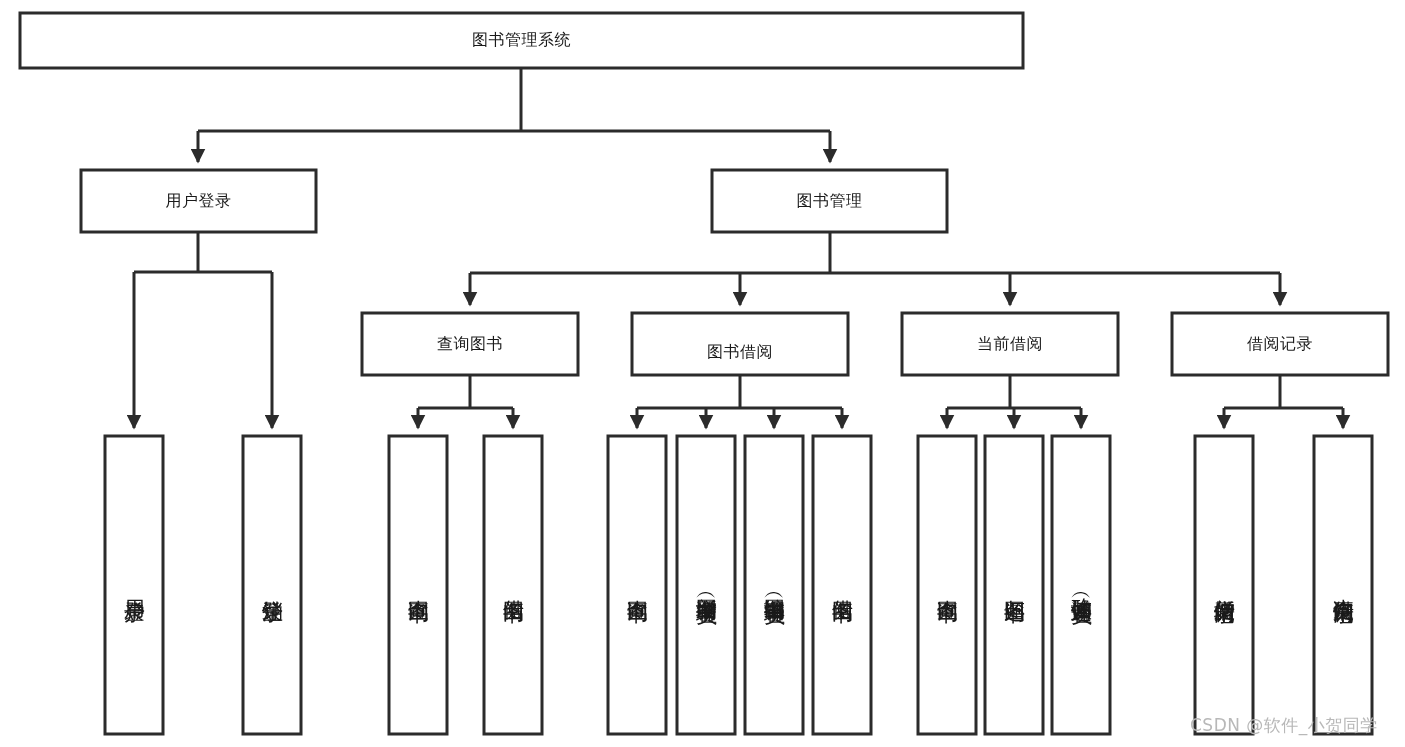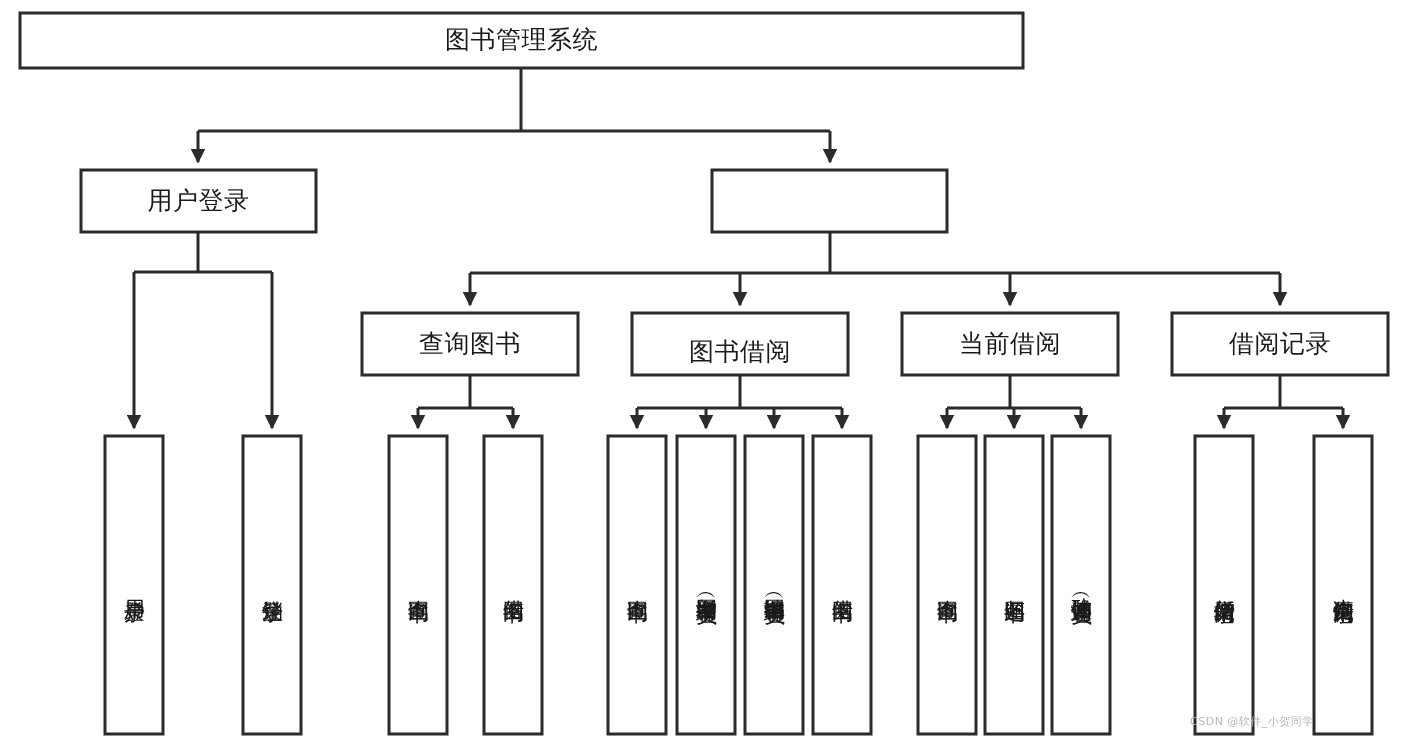--- a/index.html
+++ b/index.html
@@ -45,21 +45,21 @@
   .arrow-head {
     fill: #2b2b2b;
     stroke: none;
   }
   .node-label {
     position: absolute;
     display: flex;
     align-items: center;
     justify-content: center;
     color: #1a1a1a;
-    font-size: 25px;
+    font-size: 16px;
     line-height: 1.15;
     letter-spacing: 0.5px;
     white-space: nowrap;
     pointer-events: none;
   }
   .leaf-label {
     position: absolute;
     display: flex;
     align-items: center;
     justify-content: center;
@@ -69,21 +69,21 @@
     letter-spacing: 1px;
     writing-mode: vertical-rl;
     text-orientation: upright;
     white-space: nowrap;
     pointer-events: none;
   }
   .watermark {
     position: absolute;
     left: 1190px;
     top: 714px;
-    font-size: 11px;
+    font-size: 17px;
     color: #b8b8b8;
     letter-spacing: 0.5px;
     white-space: nowrap;
   }
 </style>
 </head>
 <body>
 
 <div id="diagram-root">
 
@@ -164,20 +164,21 @@
       <rect class="node-box-leaf" x="1052" y="436" width="58" height="298"></rect>
 
       <rect class="node-box-leaf" x="1195" y="436" width="58" height="298"></rect>
       <rect class="node-box-leaf" x="1314" y="436" width="58" height="298"></rect>
     </g>
   </svg>
 
   <div class="node-label" style="left:20px; top:13px; width:1003px; height:55px;">图书管理系统</div>
 
   <div class="node-label" style="left:81px; top:170px; width:235px; height:62px;">用户登录</div>
+  <div class="node-label" style="left:712px; top:170px; width:235px; height:62px;">图书管理</div>
 
   <div class="node-label" style="left:362px; top:313px; width:216px; height:62px;">查询图书</div>
   <div class="node-label" style="left:632px; top:313px; width:216px; height:78px;">图书借阅</div>
   <div class="node-label" style="left:902px; top:313px; width:216px; height:62px;font-family:Liberation Serif, serif;">当前借阅</div>
   <div class="node-label" style="left:1172px; top:313px; width:216px; height:62px;">借阅记录</div>
 
   <div class="leaf-label" style="left:105px; top:436px; width:58px; height:298px;">用户登录</div>
   <div class="leaf-label" style="left:243px; top:436px; width:58px; height:298px;">注销登录</div>
 
   <div class="leaf-label" style="left:389px; top:436px; width:58px; height:298px;">查询图书</div>

